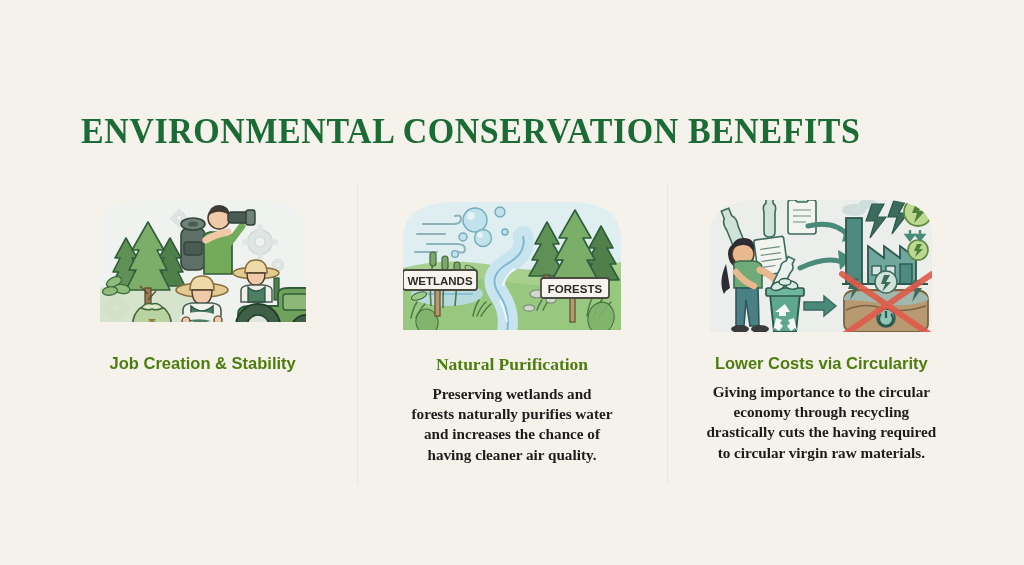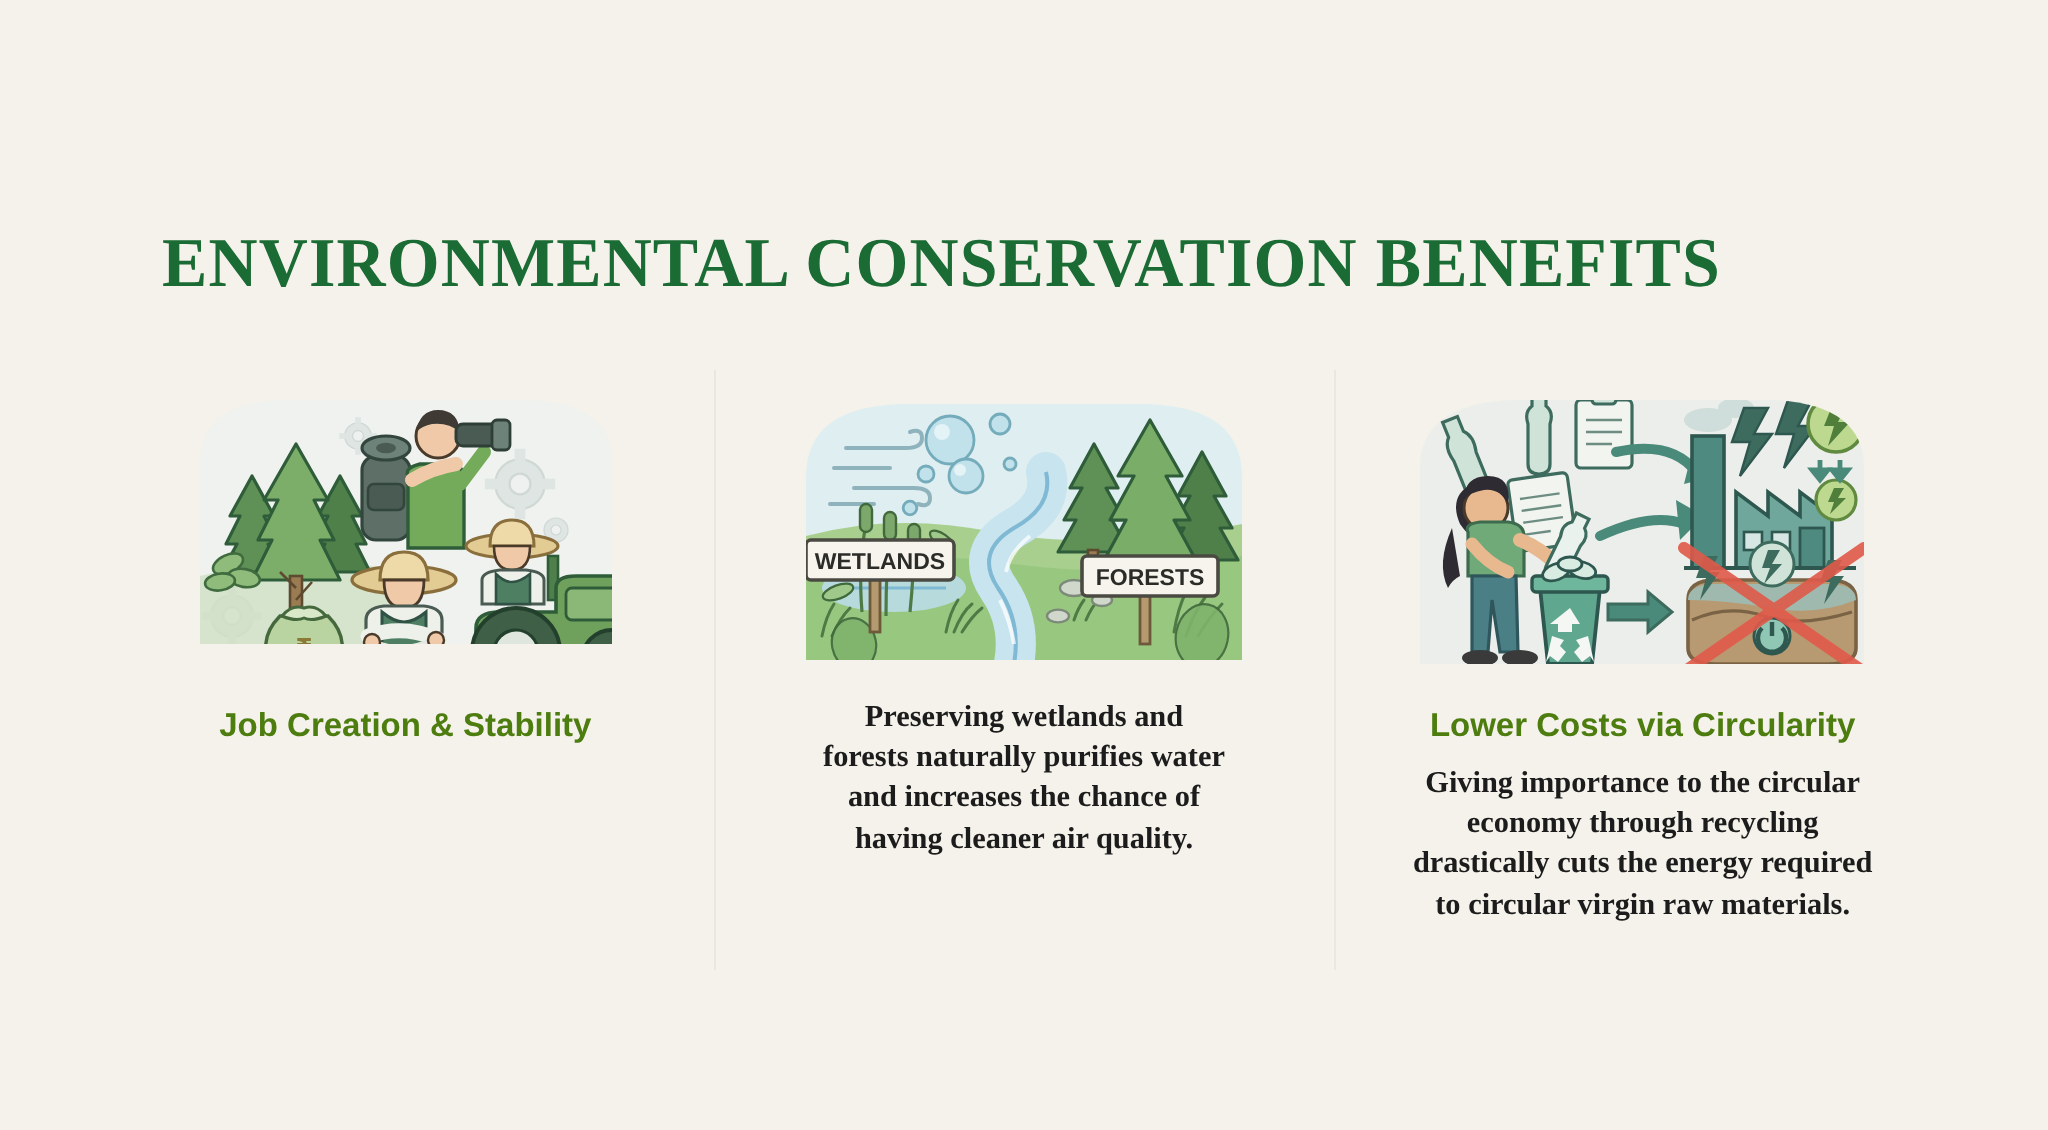--- a/index.html
+++ b/index.html
@@ -335,20 +335,21 @@
             <text x="53" y="94.5" font-family="'Liberation Sans',sans-serif" font-size="11.5" font-weight="bold" fill="#2b2b28" text-anchor="middle">WETLANDS</text>
           </g>
           <g>
             <rect x="183" y="96" width="5" height="36" fill="#b49a6e" stroke="#6d5a3a" stroke-width="1.4"></rect>
             <rect x="154" y="88" width="68" height="20" rx="2.5" fill="#f6f4ec" stroke="#4a4a42" stroke-width="1.8"></rect>
             <text x="188" y="102.5" font-family="'Liberation Sans',sans-serif" font-size="11.5" font-weight="bold" fill="#2b2b28" text-anchor="middle">FORESTS</text>
           </g>
         </g>
       </svg>
 
+      <div class="card-heading serif-style">Natural Purification</div>
       <div class="card-body">
         <span class="ln">Preserving wetlands and</span>
         <span class="ln">forests naturally purifies water</span>
         <span class="ln">and increases the chance of</span>
         <span class="ln">having cleaner air quality.</span>
       </div>
     </div>
 
     <div class="card">
 
@@ -469,19 +470,19 @@
               <path d="M236 84 L146 146"></path>
             </g>
           </g>
         </g>
       </svg>
 
       <div class="card-heading">Lower Costs via Circularity</div>
       <div class="card-body">
         <span class="ln">Giving importance to the circular</span>
         <span class="ln">economy through recycling</span>
-        <span class="ln">drastically cuts the energy required</span>
+        <span class="ln">drastically cuts the having required</span>
         <span class="ln">to circular virgin raw materials.</span>
       </div>
     </div>
 
   </div>
 </div>
 
 </body></html>

